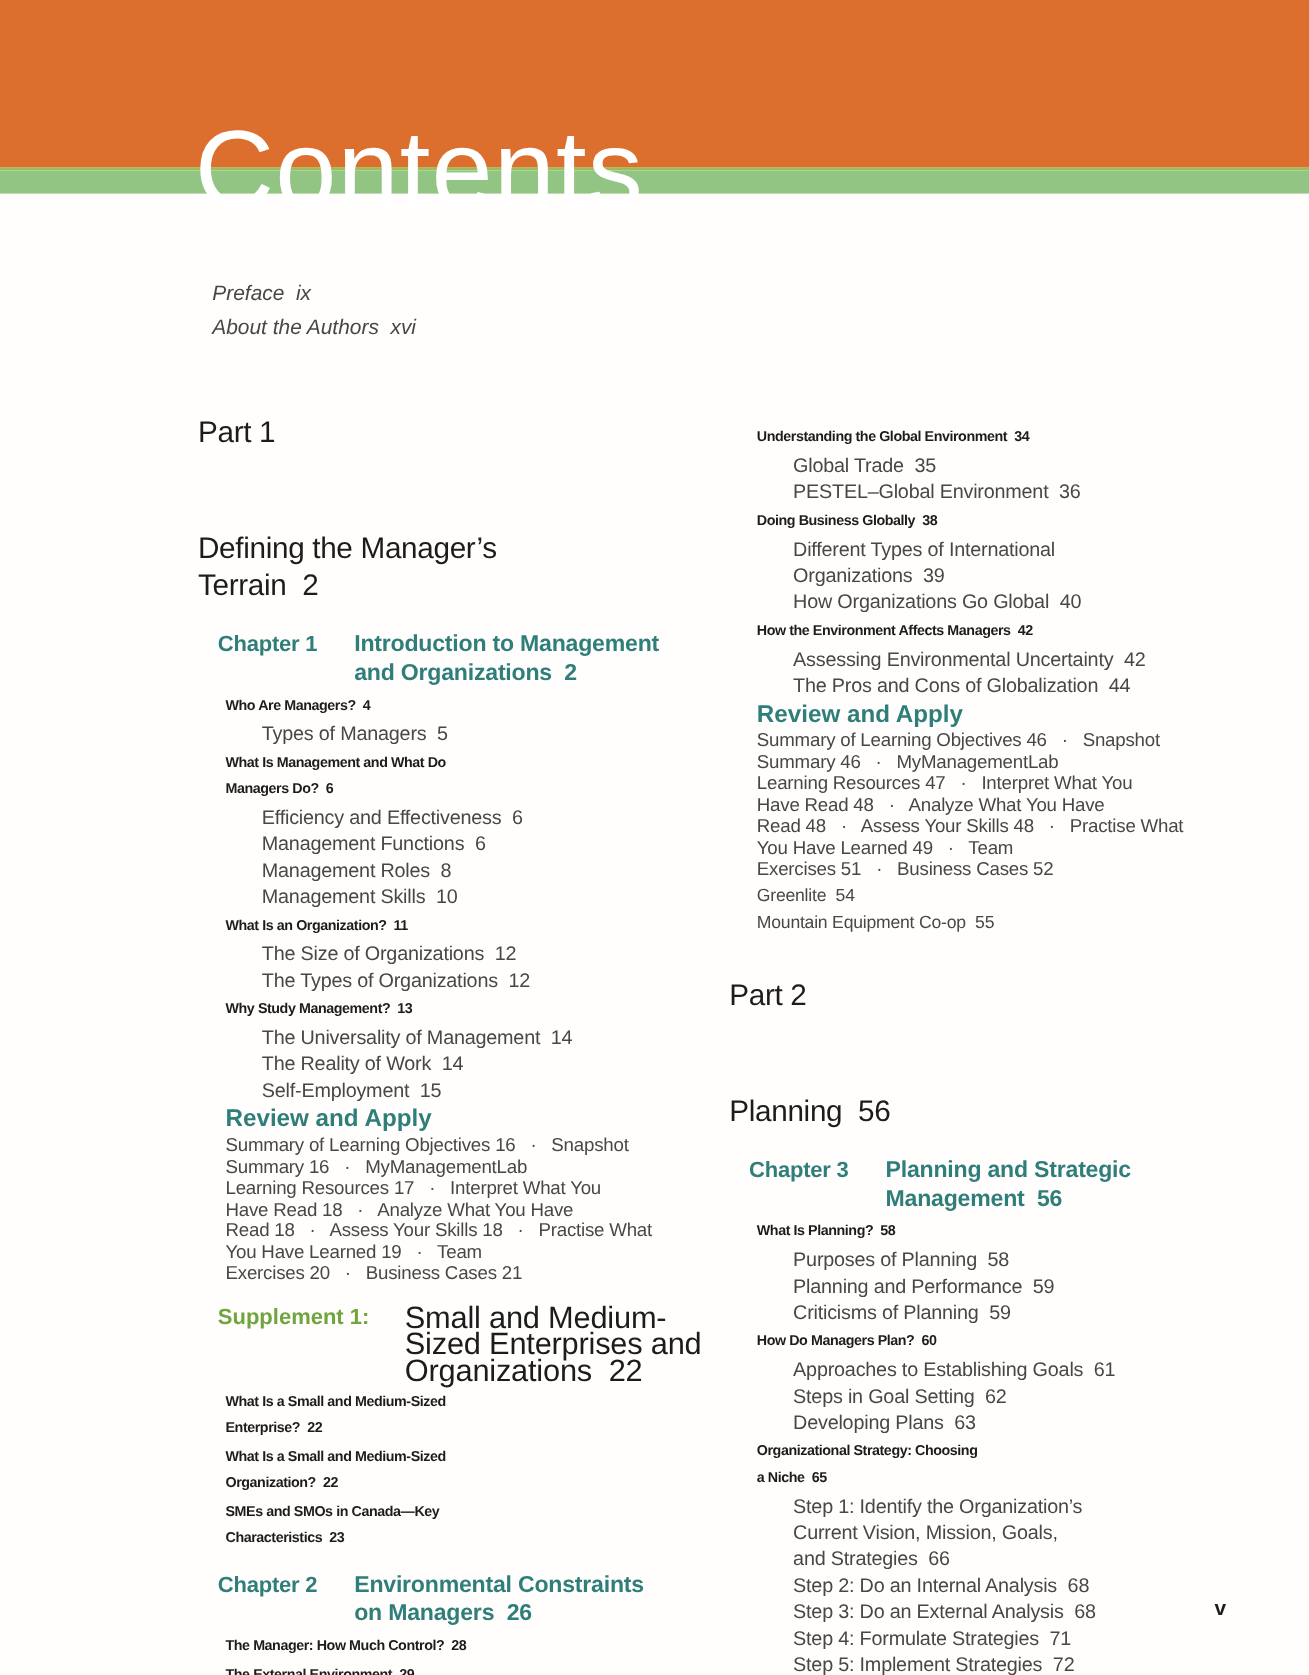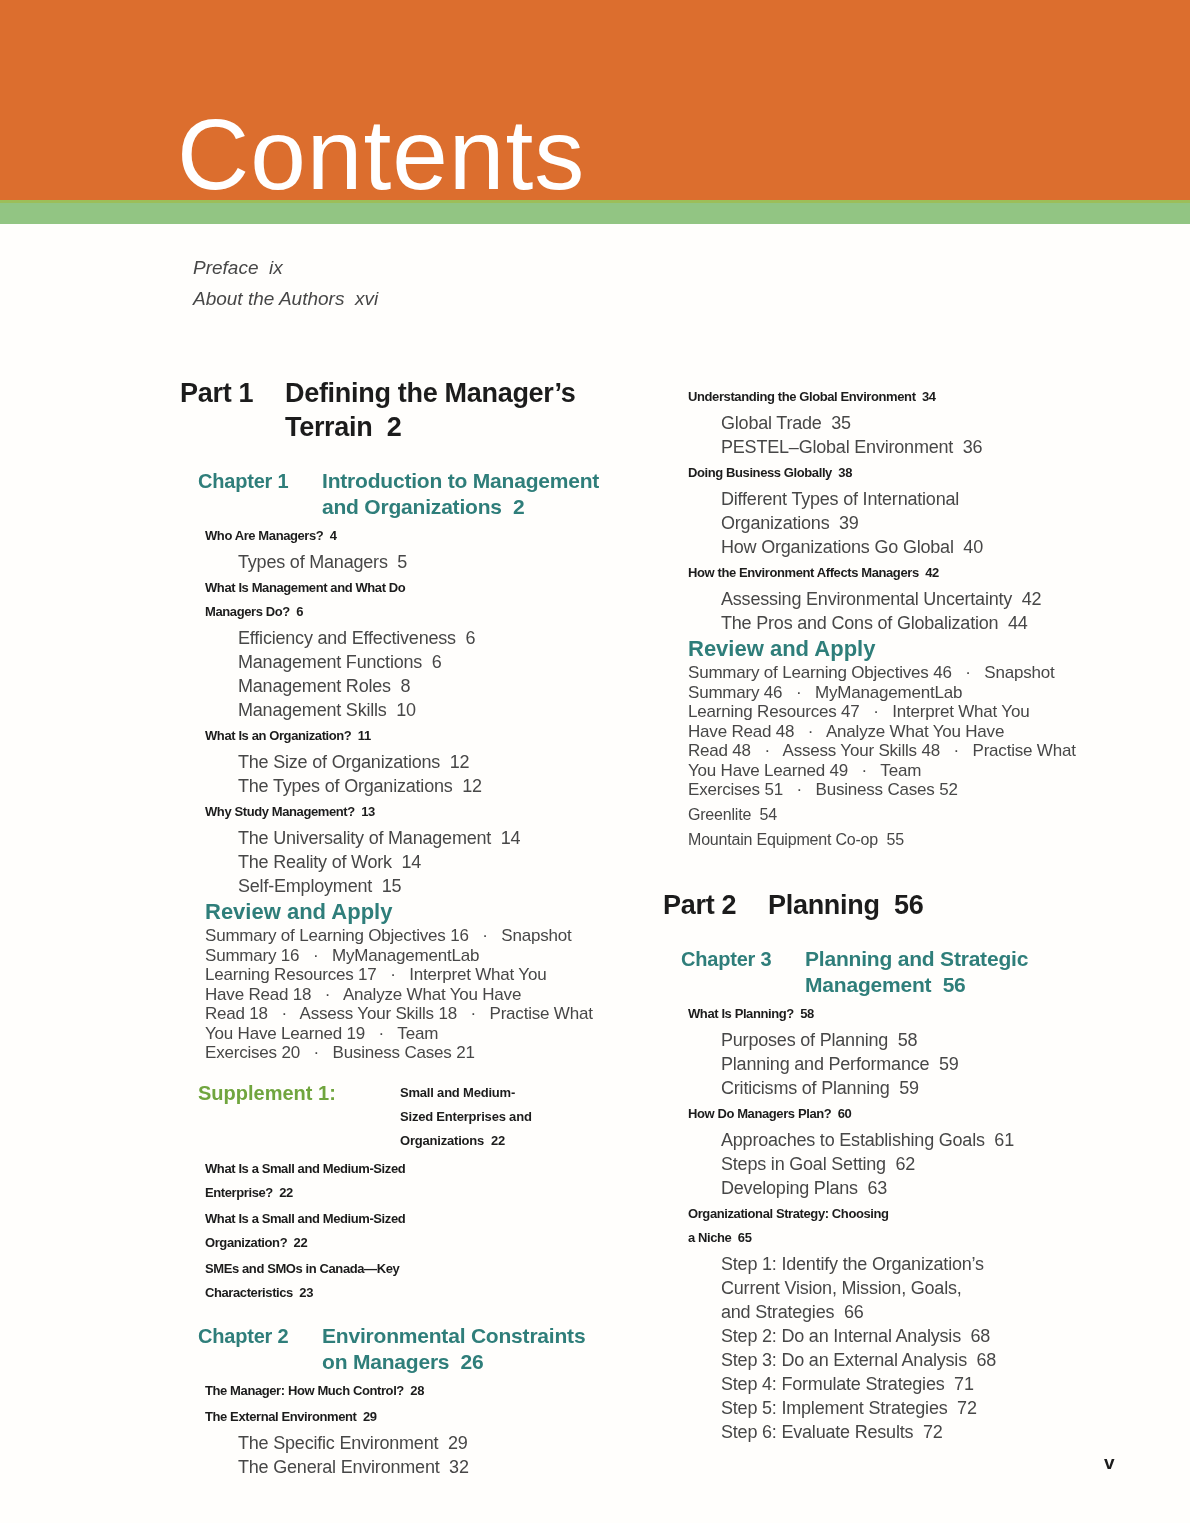--- a/index.html
+++ b/index.html
@@ -12,48 +12,48 @@
     --ink:#1C1C1C;
     --ink-light:#474747;
     --paper:#FFFEFC;
   }
   html,body{margin:0;padding:0;background:#888;}
   .page{
     position:relative;width:1190px;height:1523px;background:var(--paper);
     overflow:hidden;font-family:"Liberation Sans",sans-serif;margin:0 auto;
   }
   
-  .band-orange{position:relative;height:200px;background:var(--orange);}
+  .band-orange{position:relative;height:152px;background:var(--orange);}
   .band-olive{height:3px;background:var(--olive);}
   .band-green{height:21px;background:var(--green);}
   .page-title{
     position:absolute;left:177px;top:104px;color:#fff;font-size:100px;
     line-height:100px;font-weight:500;letter-spacing:1px;white-space:pre;
   }
   
   .front{position:absolute;left:193px;top:252px;font-size:19px;line-height:31px;color:var(--ink-light);font-style:italic;}
   .front .line{white-space:pre;}
   
   .col{position:absolute;top:376px;left:180px;width:452px;}
   .col.right{left:663px;top:383px;width:470px;}
   .line{white-space:pre;}
   
-  .toc-part{display:flex;color:var(--ink);font-weight:700;font-size:27px;line-height:34px;letter-spacing:-0.3px;margin:0 0 24px 0;}
+  .toc-part{display:flex;color:var(--ink);font-weight:400;font-size:27px;line-height:34px;letter-spacing:-0.3px;margin:0 0 24px 0;flex-direction:column;}
   .toc-part>.label{flex:0 0 105px;}
   .col>.toc-part:first-child{margin-top:0;}
   .toc-plain + .toc-part{margin-top:36px;}
 
   .toc-chapter{display:flex;color:var(--teal);font-weight:700;margin:0 0 4px 18px;}
   .toc-chapter>.label{flex:0 0 124px;font-size:20px;line-height:26px;letter-spacing:-0.2px;}
   .toc-chapter>.htitle{font-size:21px;line-height:26px;letter-spacing:-0.2px;}
   .toc-h1 + .toc-chapter{margin-top:18px;}
 
   .toc-supplement{display:flex;margin:18px 0 4px 18px;}
   .toc-supplement>.label{flex:0 0 170px;color:var(--supp);font-weight:700;font-size:20px;line-height:24px;}
-  .toc-supplement>.htitle{color:var(--ink);font-weight:700;font-size:13px;line-height:24px;letter-spacing:-0.2px;margin-left:32px;}
+  .toc-supplement>.htitle{color:var(--ink);font-weight:400;font-size:28px;line-height:24px;letter-spacing:-0.2px;}
 
   .toc-h1{margin:2px 0 2px 25px;font-weight:700;font-size:13px;line-height:24px;color:var(--ink);letter-spacing:-0.4px;}
   .toc-sub{margin:0 0 0 58px;font-size:18px;line-height:24px;color:var(--ink-light);letter-spacing:-0.2px;}
   .toc-review{margin:2px 0 2px 25px;color:var(--teal);font-weight:700;font-size:22px;line-height:24px;}
   .toc-video{margin:6px 0 2px 25px;color:var(--purple);font-weight:700;font-size:19.5px;line-height:24px;}
   .toc-para{margin:2px 0 2px 25px;font-size:17px;line-height:19.5px;color:var(--ink-light);letter-spacing:-0.2px;}
   .toc-para + .toc-supplement{margin-top:18px;}
   .toc-plain{margin:0 0 0 25px;font-size:16px;line-height:25px;color:var(--ink-light);letter-spacing:-0.2px;}
 
   .pageno{position:absolute;left:1104px;top:1452px;font-weight:700;font-size:19px;color:var(--ink);}

